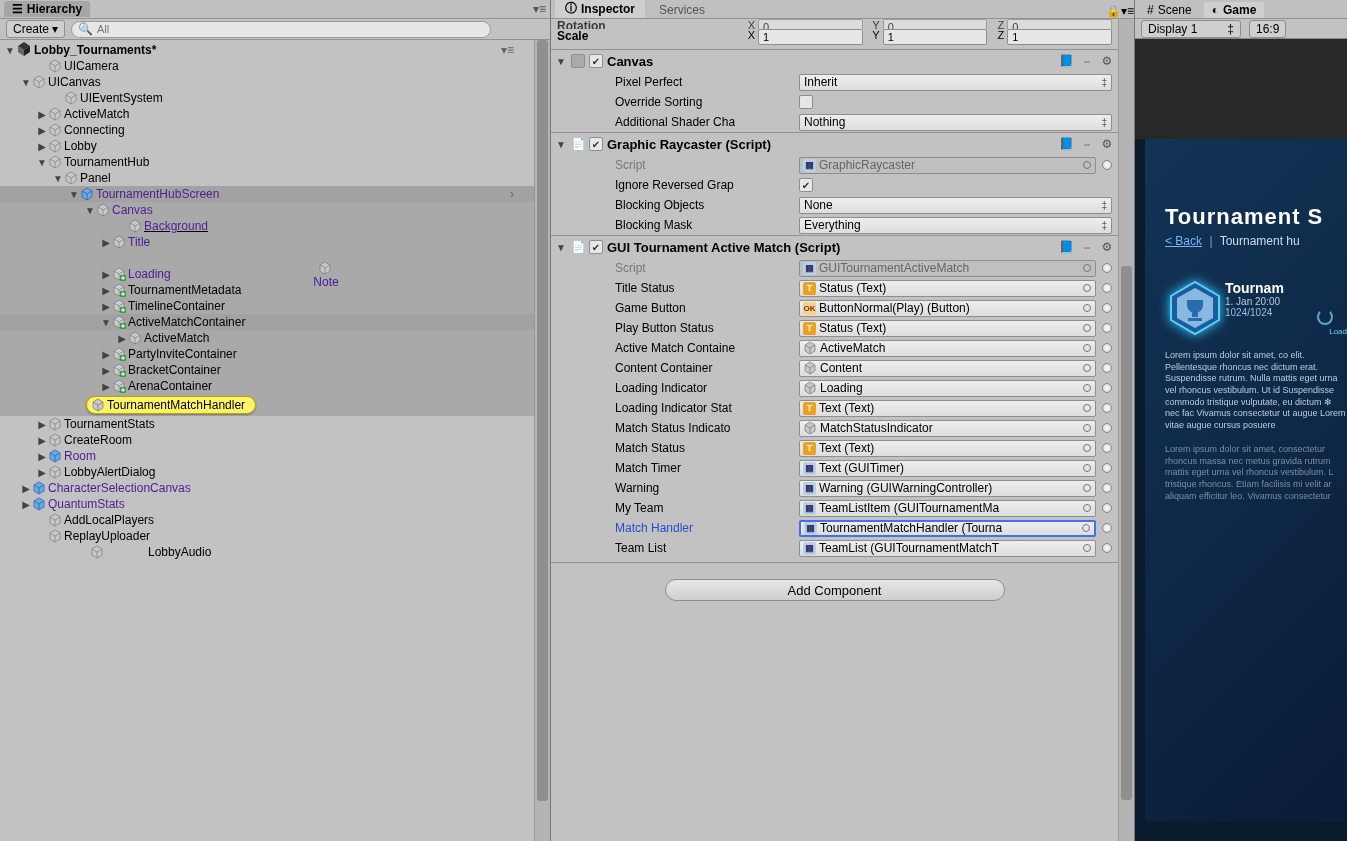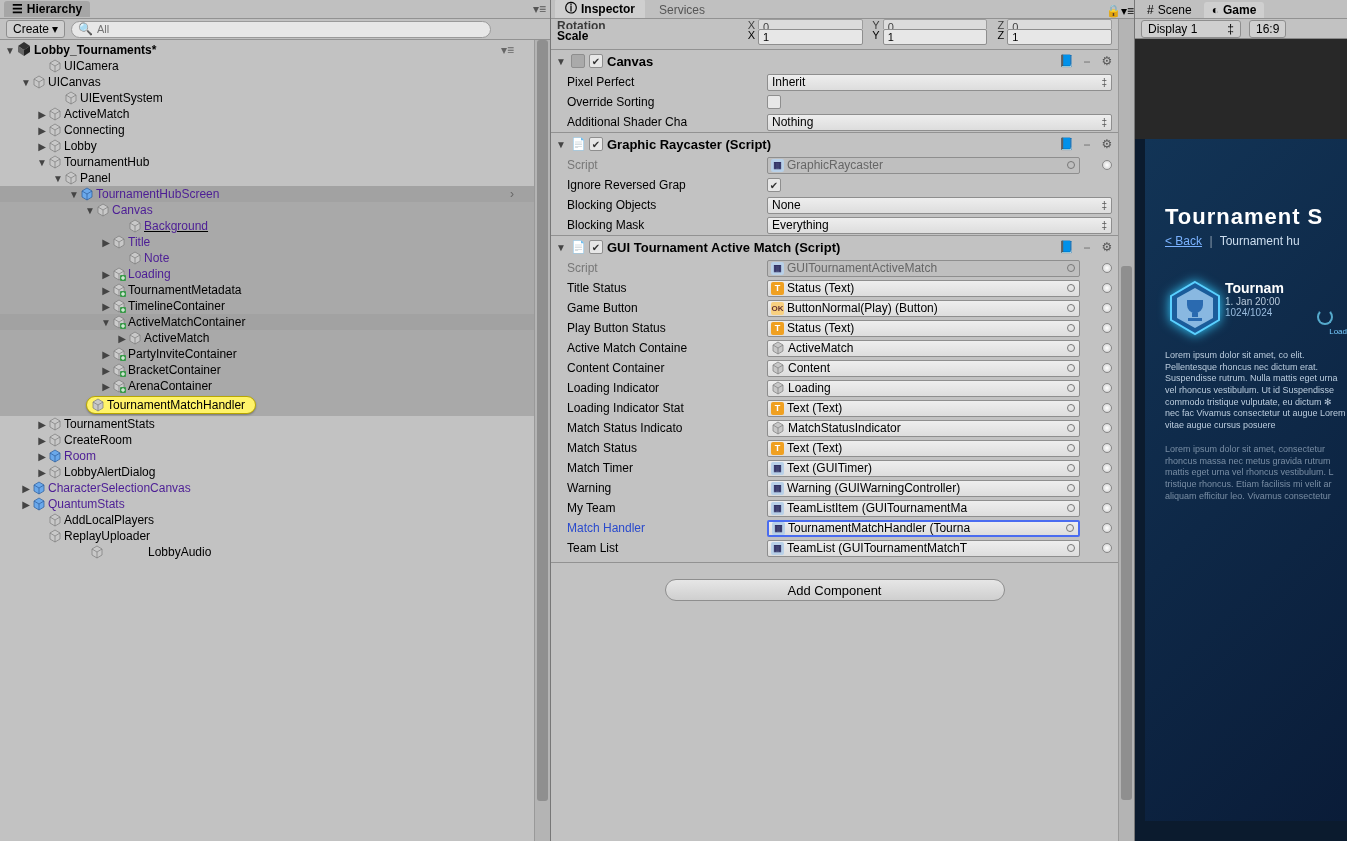--- a/index.html
+++ b/index.html
@@ -44,21 +44,21 @@
 .lbl { flex:0 0 180px; font-weight:bold; font-size:12px;}
 .xyz { display:flex; flex:1; gap:3px;}
 .xyz span.ax { font-size:11px; width:14px; text-align:right;}
 .num-field { flex:1; height:16px; background:#e7e7e7; border:1px solid #8e8e8e; border-radius:2px; padding:0 4px; font-size:11px; display:flex; align-items:center;}
 .component { border-top:1px solid #929292; }
 .comp-header { height:22px; display:flex; align-items:center; padding:0 4px; gap:4px; background:#c2c2c2;}
 .comp-header .fold { width:12px; }
 .comp-header .title { font-weight:bold; font-size:13px; flex:1;}
 .mini-icons { display:flex; gap:6px; color:#555;}
 .mini-icons span { width:14px; height:14px; display:flex; align-items:center; justify-content:center; cursor:pointer;}
-.prop-row { display:flex; align-items:center; height:20px; padding:0 6px 0 16px; gap:20px;}
+.prop-row { display:flex; align-items:center; height:20px; padding:0 6px 0 16px; gap:4px;margin-left:48px;}
 .prop-label { flex:0 0 180px; font-size:12px; color:#000; white-space:nowrap; overflow:hidden;}
 .prop-label.disabled { color:#777;}
 .prop-label.hl { color:#2a4acc;}
 .obj-field { flex:1; height:17px; background:linear-gradient(#eee,#ddd); border:1px solid #8e8e8e; border-radius:2px; display:flex; align-items:center; padding:0 3px; gap:3px; position:relative; overflow:hidden; font-size:12px;}
 .obj-field.hl { border:2px solid #4a6cf0;}
 .obj-field .dot { position:absolute; right:4px; width:8px; height:8px; border-radius:50%; border:1px solid #777;}
 .obj-field.disabled { background:#bfbfbf; color:#666;}
 .dropdown { flex:1; height:17px; background:linear-gradient(#eee,#ddd); border:1px solid #8e8e8e; border-radius:2px; display:flex; align-items:center; padding:0 4px; font-size:12px; position:relative;}
 .dropdown::after { content:'‡'; position:absolute; right:4px; color:#555; font-size:10px;}
 .chk-box { width:14px; height:14px; border:1px solid #8e8e8e; background:#e7e7e7; border-radius:2px; display:flex; align-items:center; justify-content:center; font-size:10px; color:#333;}
@@ -258,21 +258,21 @@
           </div>
       <div class="tree-row sel-child" style="padding-left:100px;">
             <span class="fold">▶</span>
             <span class="cube">
               <svg viewBox="0 0 14 14">
                 <use href="#cube-gray"></use>
               </svg>
             </span>
             <span class="node-label prefab">Title</span>
           </div>
-      <div class="tree-row sel-child" style="padding-left:116px;">
+      <div class="tree-row sel-child" style="padding-left:116px;flex-direction:column;">
             <span class="fold empty">▶</span>
             <span class="cube">
               <svg viewBox="0 0 14 14">
                 <use href="#cube-gray"></use>
               </svg>
             </span>
             <span class="node-label prefab">Note</span>
           </div>
       <div class="tree-row sel-child" style="padding-left:100px;">
             <span class="fold">▶</span>

